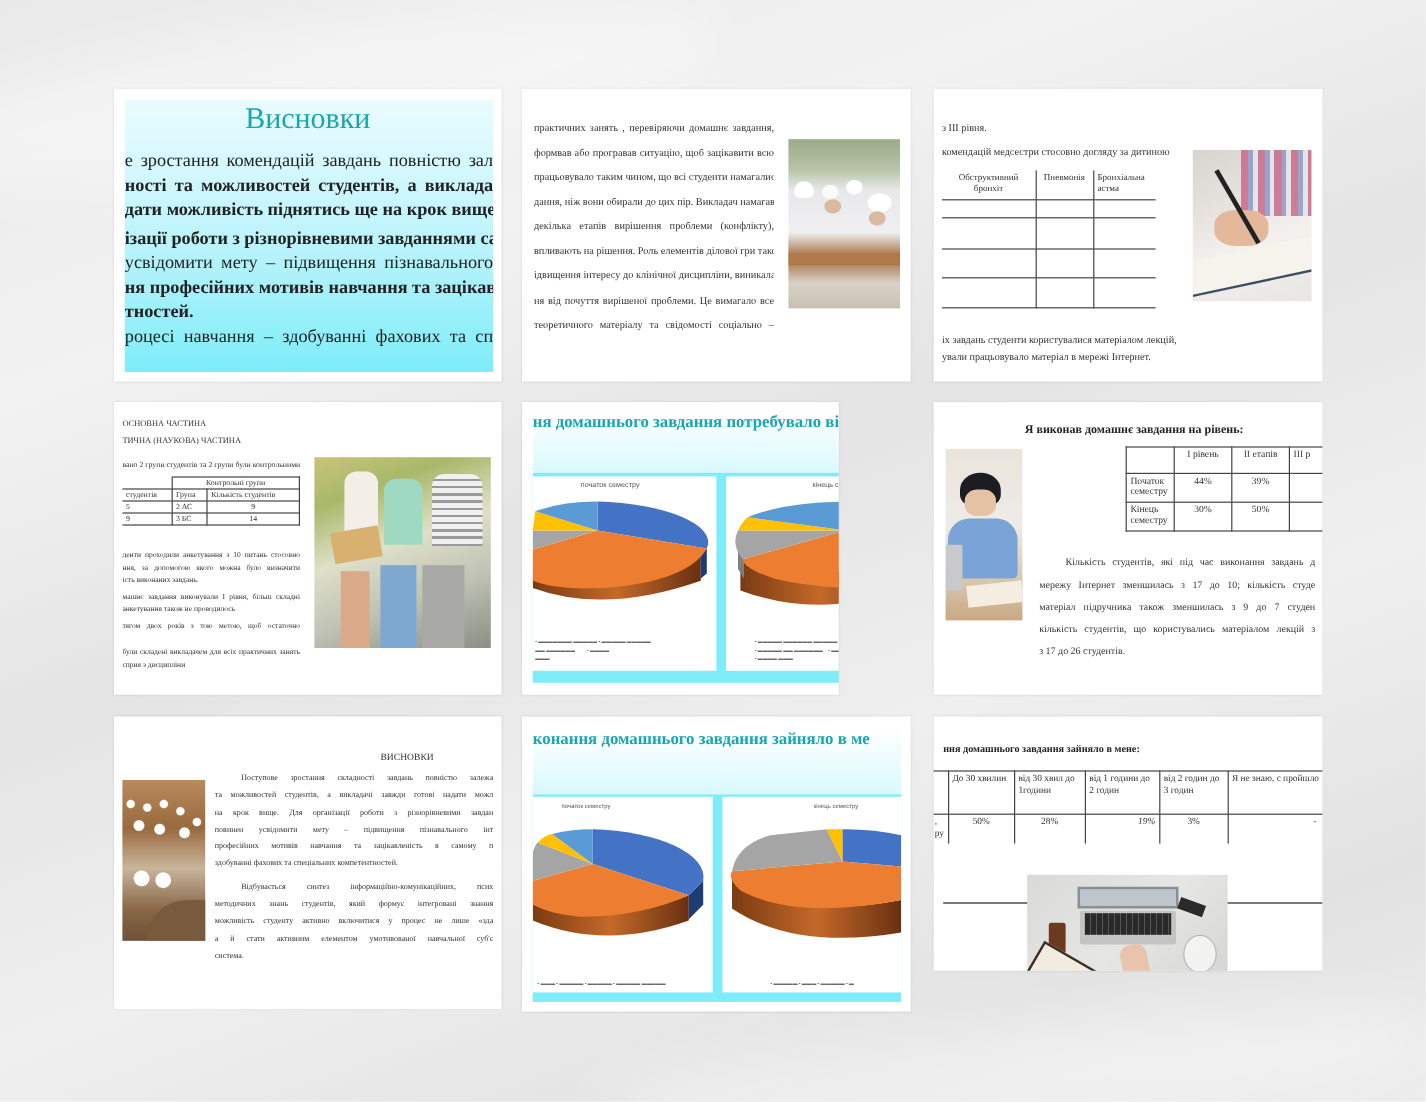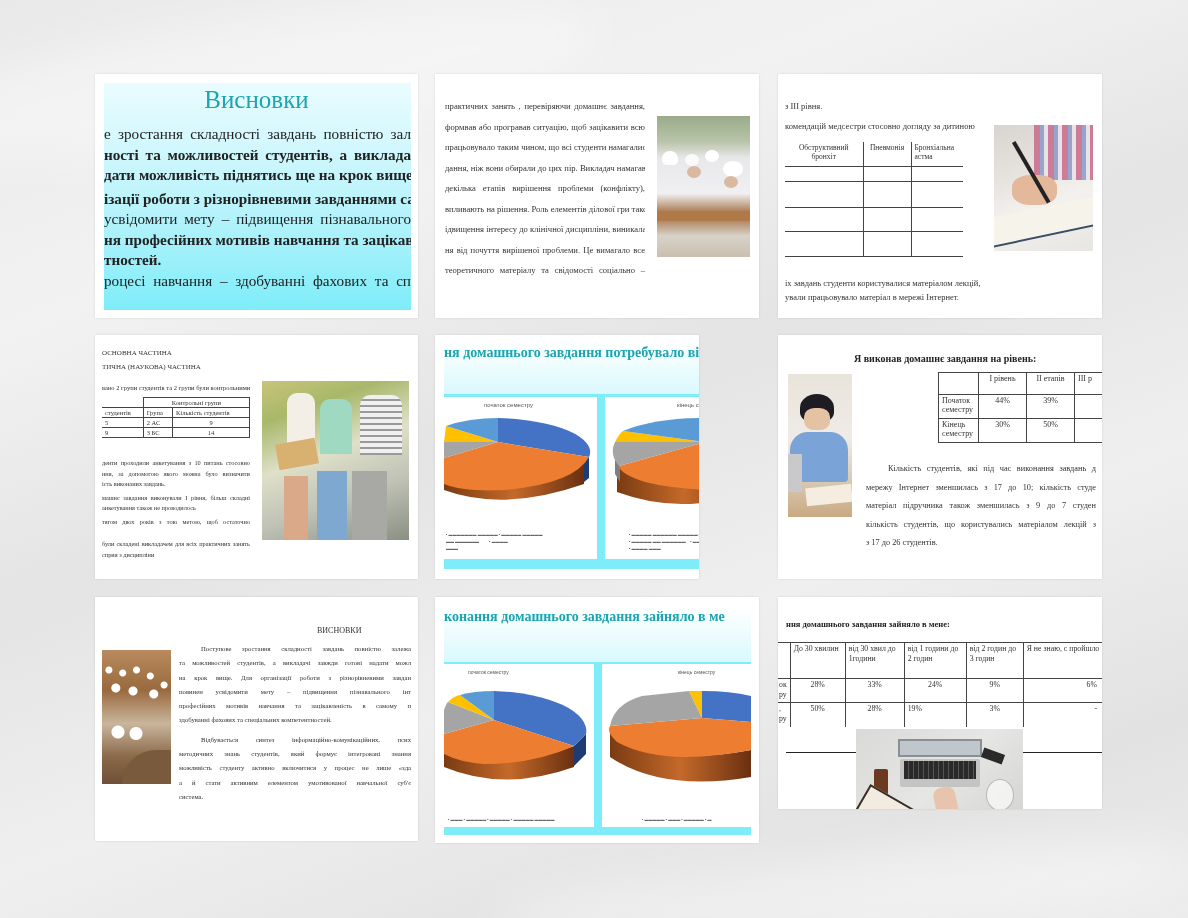--- a/index.html
+++ b/index.html
@@ -26,21 +26,21 @@
 </head>
 <body>
 
 <div class="bg-streak" style="left:-100px;top:20px;width:700px;height:120px;background:rgba(255,255,255,0.35);transform:rotate(-8deg);filter:blur(20px);"></div>
 <div class="bg-streak" style="left:500px;top:850px;width:700px;height:90px;background:rgba(255,255,255,0.4);transform:rotate(-5deg);filter:blur(22px);"></div>
 
 <div class="slide" style="left:95px;top:74px;width:323px;height:244px;">
   <div class="cyan-grad" style="position:absolute;left:9px;top:9px;width:307px;height:227px;"></div>
   <div class="title-cyan" style="position:absolute;left:0;width:323px;top:12px;text-align:center;font-size:25px;">Висновки</div>
   <div style="position:absolute;left:9px;top:50px;width:307px;font-size:15.2px;line-height:20.5px;color:#222;">
-    <div class="jt">е зростання складності завдань повністю зал</div>
+    <div class="jt">е зростання комендацій завдань повністю зал</div>
     <div class="jt" style="font-weight:bold;">ності та можливостей студентів, а виклада</div>
     <div class="jt" style="font-weight:bold;text-align-last:left;">дати можливість піднятись ще на крок вище.</div>
     <div class="jt" style="font-weight:bold;margin-top:3px;">ізації роботи з різнорівневими завданнями сам</div>
     <div class="jt">усвідомити мету – підвищення пізнавального</div>
     <div class="jt" style="font-weight:bold;">ня професійних мотивів навчання та зацікав</div>
     <div class="jt" style="font-weight:bold;text-align-last:left;">тностей.</div>
     <div class="jt">роцесі навчання – здобуванні фахових та сп</div>
   </div>
 </div>
 
@@ -317,32 +317,24 @@
     <tbody>
         <tr style="height:36px;">
       <td style="width:12px;border-left:0;"></td>
       <td style="width:55px;">До 30 хвилин</td>
       <td style="width:59px;">від 30 хвил до 1години</td>
       <td style="width:62px;">від 1 години до 2 годин</td>
       <td style="width:57px;">від 2 годин до 3 годин</td>
       <td style="white-space:nowrap;">Я не знаю, с пройшло</td>
     </tr>
     <tr style="height:24px;">
-      <td style="border-left:0;">ок ру</td>
-      <td style="text-align:center;">28%</td>
-      <td style="text-align:center;">33%</td>
-      <td style="text-align:center;">24%</td>
-      <td style="text-align:center;">9%</td>
-      <td style="text-align:right;padding-right:8px;">6%</td>
-    </tr>
-    <tr style="height:24px;">
       <td style="border-left:0;border-bottom:0;">, ру</td>
       <td style="text-align:center;border-bottom:0;">50%</td>
       <td style="text-align:center;border-bottom:0;">28%</td>
-      <td style="text-align:left;border-bottom:0;">19%</td>
+      <td style="text-align:right;border-bottom:0;font-style:italic;">19%</td>
       <td style="text-align:center;border-bottom:0;">3%</td>
       <td style="text-align:right;padding-right:8px;border-bottom:0;">-</td>
     </tr>
   </tbody>
     </table>
   <div style="position:absolute;left:8px;top:155px;width:316px;height:1px;background:#222;"></div>
   <div class="photo" style="left:78px;top:132px;width:167px;height:105px;background:linear-gradient(135deg,#d9d9d7 0%,#e6e6e4 50%,#d2d2d0 100%);">
     <div style="position:absolute;left:42px;top:10px;width:84px;height:18px;background:#bfc6cc;border:2px solid #8a8f94;"></div>
     <div style="position:absolute;left:44px;top:30px;width:80px;height:28px;background:#c4c4c4;border-radius:2px;"></div>
     <div style="position:absolute;left:48px;top:32px;width:72px;height:18px;background:repeating-linear-gradient(90deg,#2a2a2a 0 4px,#555 4px 5px);"></div>

